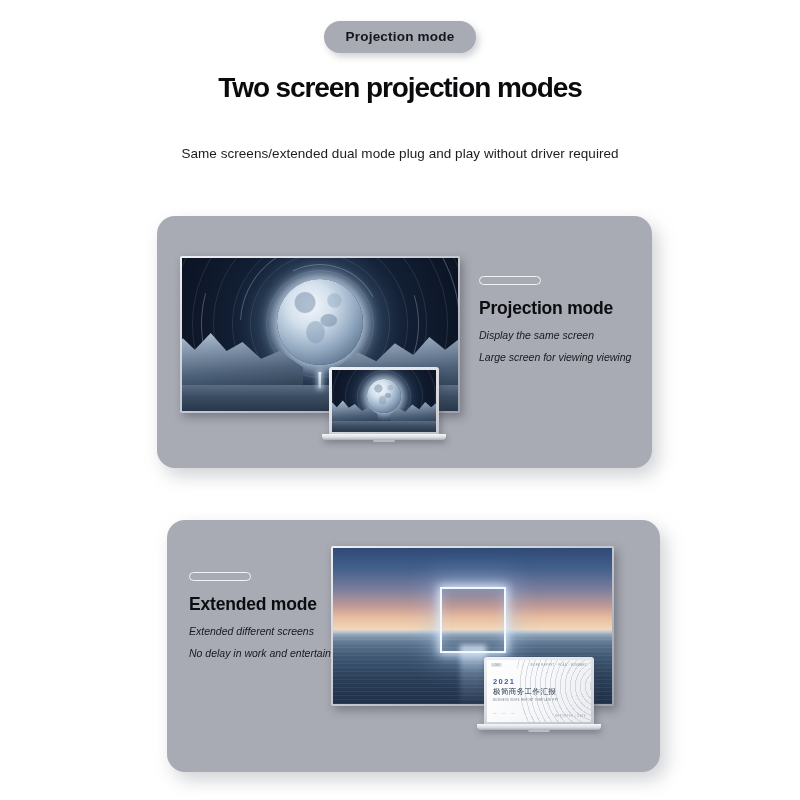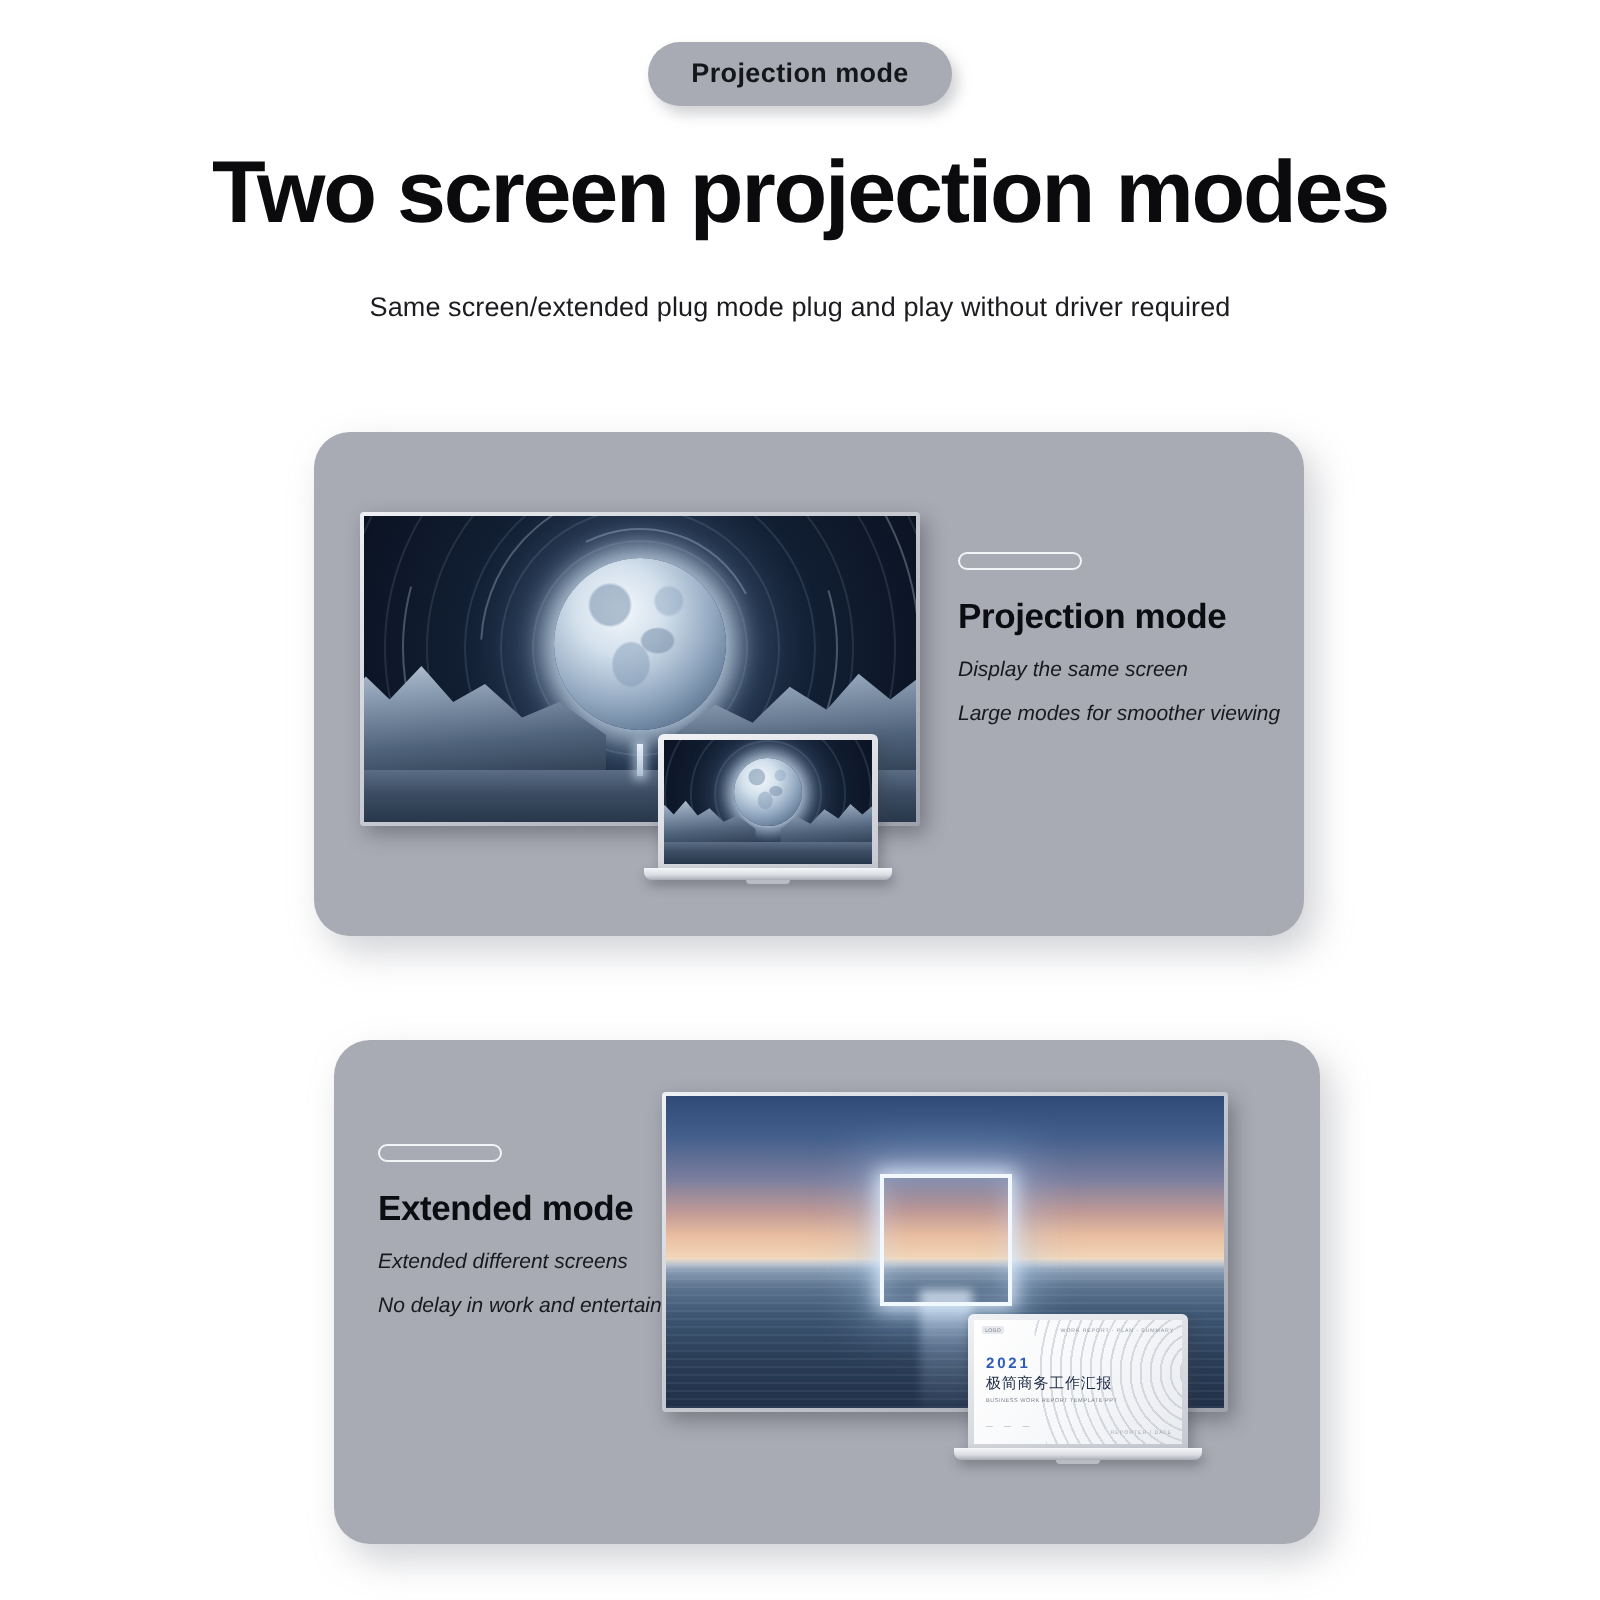--- a/index.html
+++ b/index.html
@@ -39,21 +39,21 @@
     box-shadow: 3px 4px 7px rgba(120,122,132,.35);
   }
 
   
   .headline {
     position: absolute;
     top: 72px;
     left: 0;
     width: 800px;
     text-align: center;
-    font-size: 44px;
+    font-size: 28px;
     font-weight: bold;
     letter-spacing: -1.1px;
     color: #0b0b0d;
     line-height: 1.12;
     font-stretch: condensed;
   }
   .subhead {
     position: absolute;
     top: 146px;
     left: 0;
@@ -309,21 +309,21 @@
 </head>
 <body>
 
 <div id="page">
 
   <div class="badge-row">
     <span class="badge">Projection mode</span>
   </div>
 
   <div class="headline">Two screen projection modes</div>
-  <div class="subhead">Same screen/extended plug mode plug and play without driver required</div>
+  <div class="subhead">Same screens/extended dual mode plug and play without driver required</div>
 
   <div class="panel" id="panel-mirror">
 
     <div class="tv-frame" id="tv-mirror">
       <div class="tv-screen">
         <div class="startrail-bg"></div>
         <div class="trail-ring" style="width:50px;height:50px;"></div>
         <div class="trail-ring" style="width:78px;height:78px;"></div>
         <div class="trail-ring" style="width:108px;height:108px;"></div>
         <div class="trail-ring" style="width:140px;height:140px;"></div>
@@ -360,21 +360,21 @@
         </div>
       </div>
       <div class="lap-base"></div>
       <div class="lap-notch"></div>
     </div>
 
     <div class="info" id="info-mirror">
       <div class="marker"></div>
       <div class="mode-title">Projection mode</div>
       <div class="mode-line">Display the same screen</div>
-      <div class="mode-line">Large modes for smoother viewing</div>
+      <div class="mode-line">Large screen for viewing viewing</div>
     </div>
   </div>
 
   <div class="panel" id="panel-extended">
 
     <div class="info" id="info-extended">
       <div class="marker"></div>
       <div class="mode-title">Extended mode</div>
       <div class="mode-line">Extended different screens</div>
       <div class="mode-line">No delay in work and entertainment</div>

